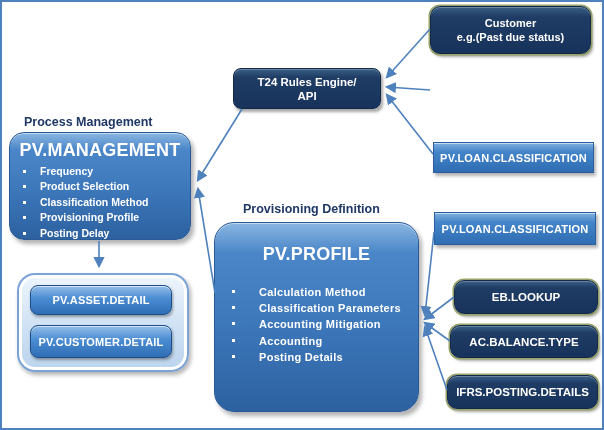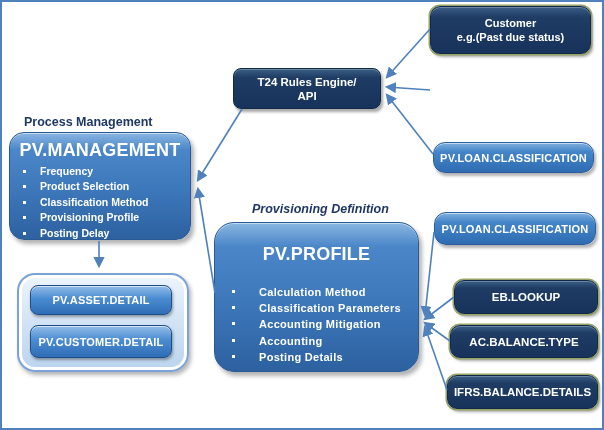--- a/index.html
+++ b/index.html
@@ -13,21 +13,21 @@
   .navy{background:linear-gradient(180deg,#3a5f86 0%,#1f3c64 22%,#17335b 100%);
     border:1px solid #12294a;border-radius:10px;
     box-shadow:0 0 0 1.5px #96a266, 2px 3px 3px rgba(0,0,0,.35),
       inset 0 1px 0 rgba(255,255,255,.25);
     display:flex;flex-direction:column;align-items:center;justify-content:center;
     text-align:center;font-size:11px;line-height:14px;}
   .navy.noolive{box-shadow:2px 3px 3px rgba(0,0,0,.35), inset 0 1px 0 rgba(255,255,255,.25);}
 
   
   .mblue{background:linear-gradient(180deg,#7fb0de 0%,#4485c9 30%,#2f6cb2 100%);
-    border:1px solid #2a5e9e;border-radius:12px;
+    border:1px solid #2a5e9e;border-radius:0;
     box-shadow:2px 3px 3px rgba(0,0,0,.3), inset 0 1px 0 rgba(255,255,255,.55);
     display:flex;align-items:center;justify-content:center;
     text-align:center;font-size:11px;letter-spacing:.2px;}
 
   
   .big{background:linear-gradient(180deg,#8ab6e2 0%,#4a86c8 16%,#3c77ba 55%,#2d61a0 100%);
     border:1px solid #2a5a96;
     box-shadow:3px 4px 4px rgba(0,0,0,.3), inset 0 1px 0 rgba(255,255,255,.5);}
   .big-title{text-align:center;font-size:18px;letter-spacing:.2px;}
 
@@ -82,23 +82,23 @@
   <div class="node navy" style="left:428px;top:4px;width:161px;height:48px;">
     <span>Customer</span>
     <span>e.g.(Past due status)</span>
   </div>
 
 
   <div class="node mblue" style="left:431px;top:140px;width:161px;height:31px;">
     <span>PV.LOAN.CLASSIFICATION</span>
   </div>
 
-  <div class="section-label" style="left:250px;top:200px;font-style:italic;">Provisioning Definition</div>
+  <div class="section-label" style="left:241px;top:200px;">Provisioning Definition</div>
 
-  <div class="node big" style="left:212px;top:220px;width:205px;height:150px;border-radius:20px;">
+  <div class="node big" style="left:212px;top:220px;width:205px;height:190px;border-radius:20px;">
     <div class="big-title" style="margin-top:21px;">PV.PROFILE</div>
     <ul class="bullets profile-bullets" style="margin-top:19px;">
         <li>Calculation Method</li>
         <li>Classification Parameters</li>
         <li>Accounting Mitigation</li>
         <li>Accounting</li>
         <li>Posting Details</li>
       </ul>
   </div>
 
@@ -118,21 +118,21 @@
 
   <div class="node navy" style="left:452px;top:278px;width:144px;height:34px;font-size:11.5px;">
     <span>EB.LOOKUP</span>
   </div>
 
   <div class="node navy" style="left:448px;top:323px;width:148px;height:33px;font-size:11.5px;">
     <span>AC.BALANCE.TYPE</span>
   </div>
 
   <div class="node navy" style="left:445px;top:373px;width:151px;height:34px;font-size:11.5px;">
-    <span>IFRS.BALANCE.DETAILS</span>
+    <span>IFRS.POSTING.DETAILS</span>
   </div>
 
   <svg class="connectors" width="604" height="430" viewBox="0 0 604 430">
     <defs>
       <marker id="arrow" viewBox="0 0 10 10" refX="8" refY="5" markerWidth="7" markerHeight="7" orient="auto-start-reverse">
         <path d="M0,0 L10,5 L0,10 z" fill="#4f81bd"></path>
       </marker>
     </defs>
     <g stroke="#4f81bd" stroke-width="1.6" fill="none">
       <line x1="240" y1="107" x2="196" y2="178" marker-end="url(#arrow)"></line>

